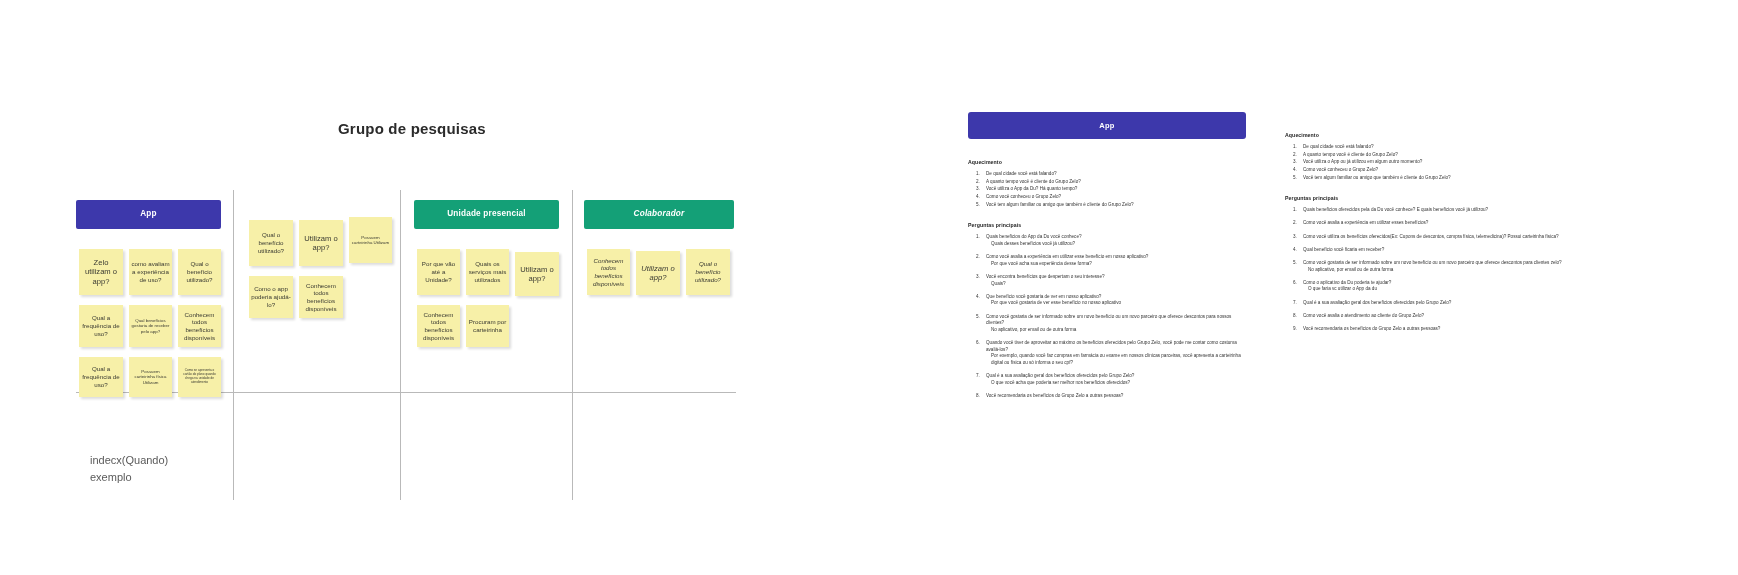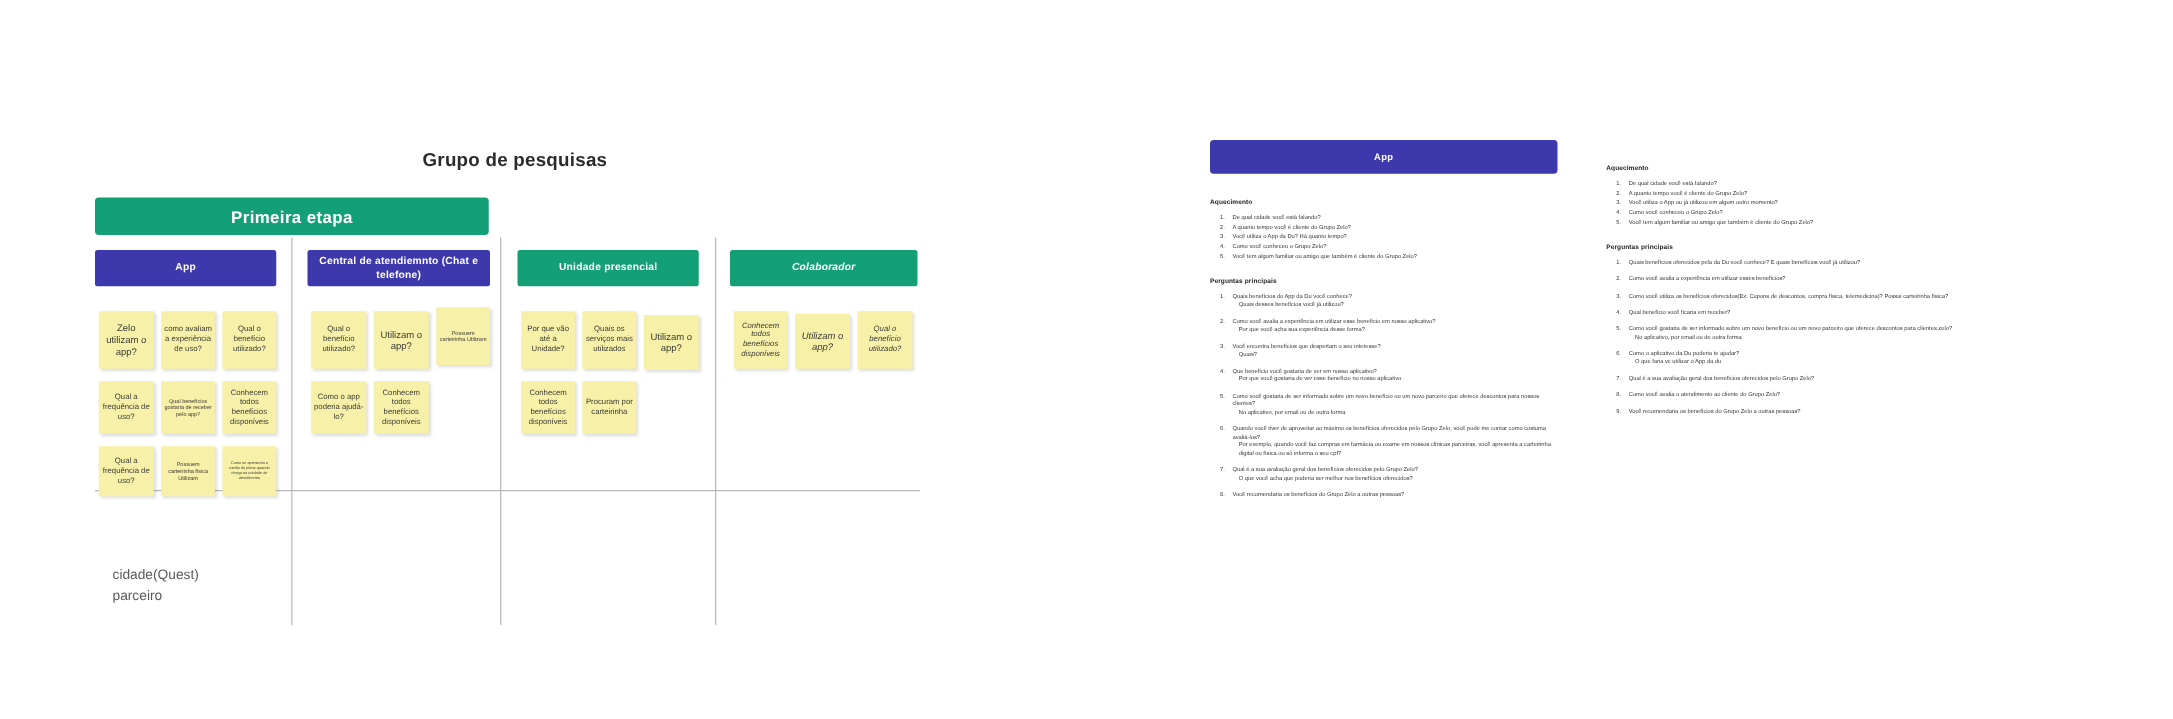--- a/index.html
+++ b/index.html
@@ -94,23 +94,20 @@
 </style>
 </head>
 <body>
 
 <div id="canvas">
 
   <div id="board">
 
     <div id="board-title">Grupo de pesquisas</div>
 
-    <div id="stage-banner">
-      <span>Primeira etapa</span>
-    </div>
 
     <div class="vline" style="left:233px; top:190px; height:310px;"></div>
     <div class="vline" style="left:400px; top:190px; height:310px;"></div>
     <div class="vline" style="left:572px; top:190px; height:310px;"></div>
     <div class="hline" style="left:76px; top:392px; width:660px;"></div>
 
     <div class="col" style="left:76px; width:145px;">
       <div class="col-head blue">
         <span>App</span>
       </div>
@@ -141,23 +138,20 @@
         <div class="note s-sm" style="left:53px; top:112px;width:43px; height:40px;">
             <span>Possuem carteirinha física Utilizam</span>
           </div>
         <div class="note s-xs" style="left:102px;top:112px;width:43px; height:40px;">
             <span>Como se apresenta o cartão do plano quando chega na unidade de atendimento</span>
           </div>
       </div>
     </div>
 
     <div class="col" style="left:246px; width:146px;">
-      <div class="col-head blue">
-        <span>Central de atendiemnto (Chat e telefone)</span>
-      </div>
       <div class="notes" style="height:160px;">
         <div class="note s-md" style="left:3px;  top:4px;  width:44px; height:46px;">
             <span>Qual o benefício utilizado?</span>
           </div>
         <div class="note s-lg" style="left:53px; top:4px;  width:44px; height:46px;">
             <span>Utilizam o app?</span>
           </div>
         <div class="note s-sm" style="left:103px;top:1px;  width:43px; height:46px;">
             <span>Possuem carteirinha Utilizam</span>
           </div>
@@ -206,22 +200,22 @@
         <div class="note s-lg" style="left:52px; top:6px;  width:44px; height:44px;">
             <span>Utilizam o app?</span>
           </div>
         <div class="note s-md" style="left:102px;top:4px;  width:44px; height:46px;">
             <span>Qual o benefício utilizado?</span>
           </div>
       </div>
     </div>
 
     <div id="bottom-note">
-      <div>cidade(Quest)</div>
-      <div>parceiro</div>
+      <div>indecx(Quando)</div>
+      <div>exemplo</div>
     </div>
   </div>
 
   <div class="doc" style="left:968px; width:278px;">
     <div class="doc-head">
       <span>App</span>
     </div>
     <div class="doc-body">
       <div class="doc-section-title">Aquecimento</div>
       <ul class="doc-list">

